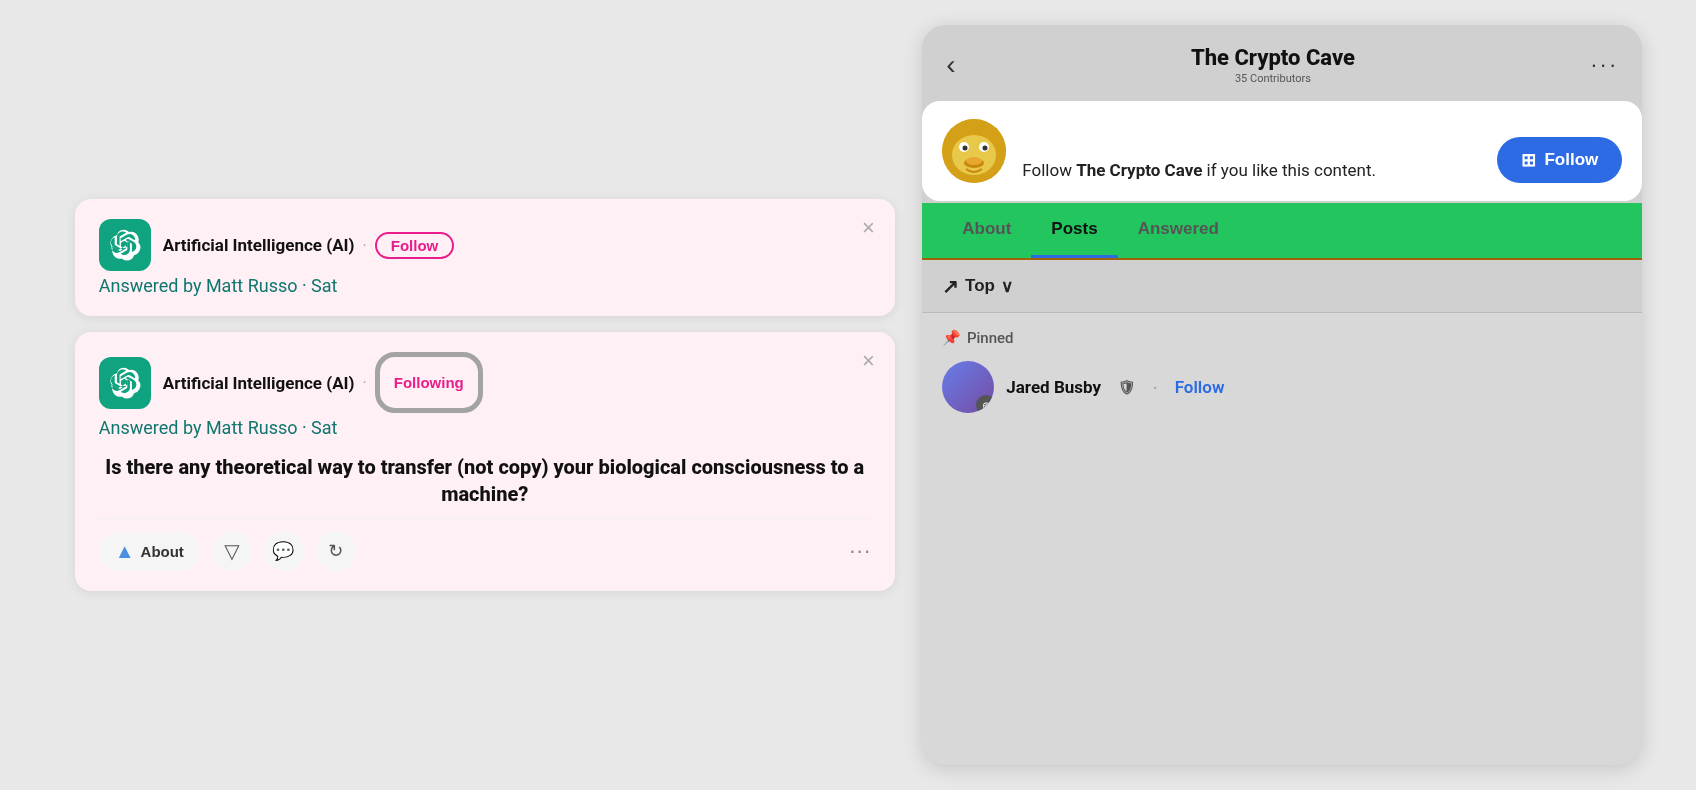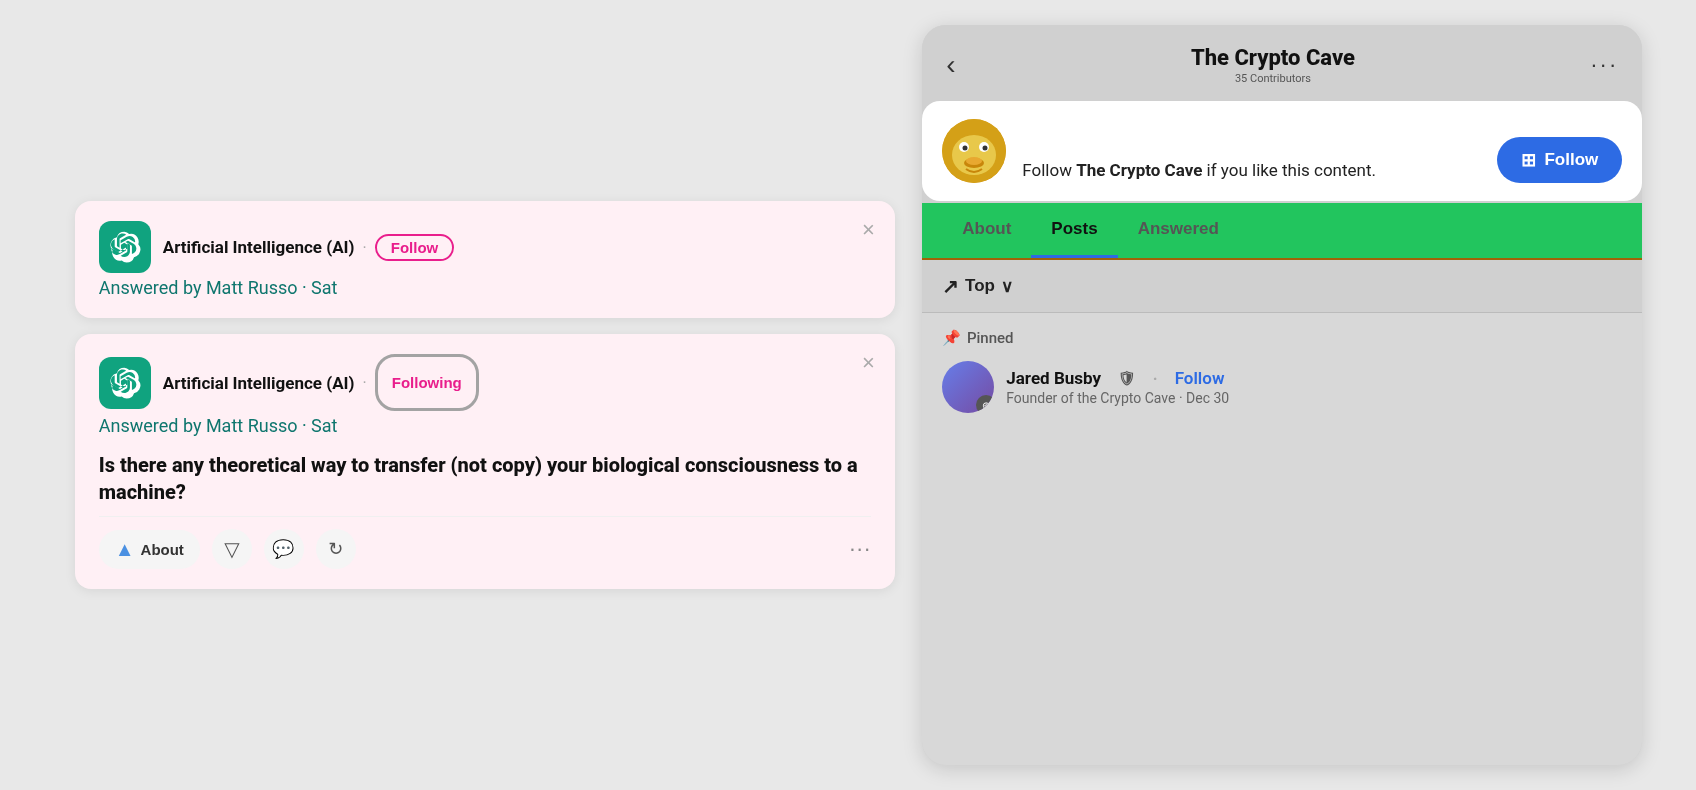--- a/index.html
+++ b/index.html
@@ -82,21 +82,21 @@
       color: #e91e8c;
       background: transparent;
       border-radius: 20px;
       padding: 3px 14px;
       font-size: 15px;
       font-weight: 600;
       cursor: pointer;
     }
 
     .following-btn {
-      border: 3px solid #a3a3a3;
+      border: 5px solid #a3a3a3;
       color: #e91e8c;
       background: transparent;
       border-radius: 20px;
       padding: 17px 14px;
       font-size: 15px;
       font-weight: 600;
       cursor: pointer;
     }
 
     .card-subtitle {
@@ -116,20 +116,21 @@
       cursor: pointer;
       line-height: 1;
     }
 
     .card-question {
       font-size: 20px;
       font-weight: 800;
       color: #111;
       margin: 16px 0 10px 0;
       line-height: 1.35;
+      text-align: center;
     }
 
     .card-answer {
       font-size: 17px;
       color: #333;
       line-height: 1.6;
       margin-bottom: 18px;
     }
 
     .card-actions {
@@ -537,18 +538,17 @@
         <div class="post-avatar-inner"></div>
         <div class="post-avatar-badge" style="background:#555; color:white; font-size:10px;">⊕</div>
       </div>
       <div class="post-author-area">
         <div class="post-author-name">
           <span>Jared Busby</span>
           <span class="shield-icon">🛡</span>
           <span class="dot-sep">·</span>
           <a class="post-follow-link">Follow</a>
         </div>
-        <div class="post-meta">Founder of the Crypto Cave · Dec 30</div>
       </div>
     </div>
   </div>
 
 </div>
 
 </body></html>

